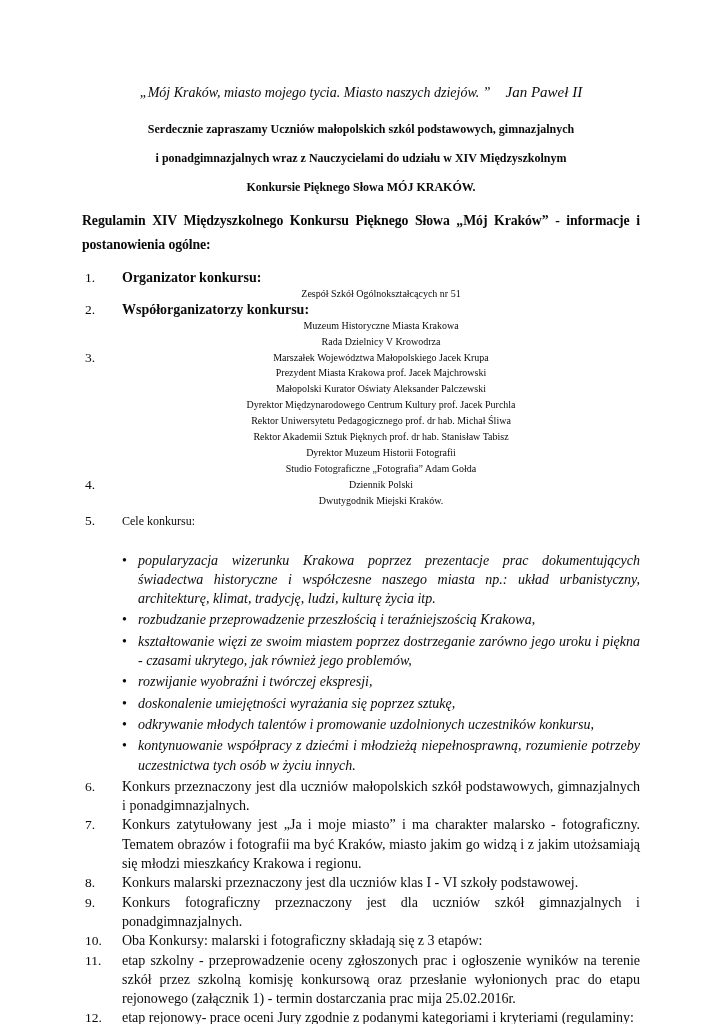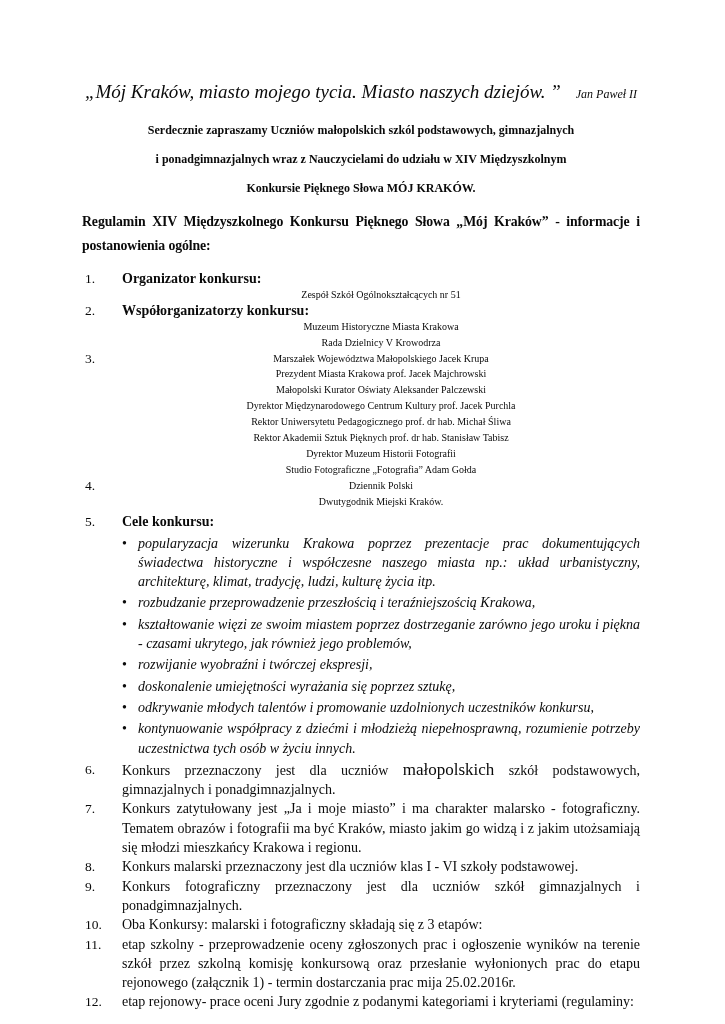--- a/index.html
+++ b/index.html
@@ -8,46 +8,46 @@
     width:725px; height:1024px;
     box-sizing:border-box;
     padding:82px 85px 20px 82px;
     background:#ffffff;
     color:#0a0a0a;
     font-family:"Liberation Serif", serif;
     overflow:hidden;
   }
   
   .quote-line { text-align:center; font-style:italic; font-size:15.5px; line-height:20px; margin-bottom:12px; white-space:nowrap; }
-  .quote-text { font-size:19px;font-style:italic; }
-  .quote-author { font-size:12px; margin-left:15px; }
+  .quote-text { font-size:14px;font-style:italic; }
+  .quote-author { font-size:15px; margin-left:15px; }
   
   .intro-line { text-align:center; font-weight:bold; font-size:12px; line-height:29px; white-space:nowrap; }
   
   .heading { font-weight:bold; font-size:13.8px; line-height:24px; text-align:justify; margin:7px 0 0 0; letter-spacing:-0.1px; }
   
   .items { margin-top:13px; }
   .item { display:flex; }
   .item-num { flex:0 0 40px; width:40px; box-sizing:border-box; padding-left:3px; font-size:13.5px; }
   .item-body { flex:1; min-width:0; }
   
   .titled .item-num, .titled .item-title, .titled .item-line { line-height:15.9px; }
   .titled .item-title { font-weight:bold; font-size:14px; }
   .titled .item-line { font-size:10px;text-align:center; }
   
   .goals { margin-top:2px; }
   .goals .item-num { line-height:20px; }
-  .item-title-lg { font-weight:bold; font-size:14px; line-height:20px; margin-bottom:2px; }
+  .item-title-lg { font-weight:normal; font-size:12px; line-height:20px; margin-bottom:20px; }
   .bullet-row { display:flex; margin-bottom:2px; }
   .bullet-mark { flex:0 0 16px; width:16px; font-size:14px; line-height:19.3px; }
   .bullet-text { flex:1; min-width:0; font-size:14px; line-height:19.3px; text-align:justify;font-style:italic; }
   
   .para .item-num { line-height:19.3px; }
   .item-para { font-size:14px; line-height:19.3px; text-align:justify; }
-  .seg-small { font-size:17px;margin-top:33px; }
+  .seg-small { font-size:14px;margin-top:33px; }
 </style>
 </head>
 <body>
 
 <div class="page">
 
   <div class="quote-line">
     <span class="quote-text">„Mój Kraków, miasto mojego tycia. Miasto naszych dziejów. ”</span><span class="quote-author">Jan Paweł II</span>
   </div>
 

